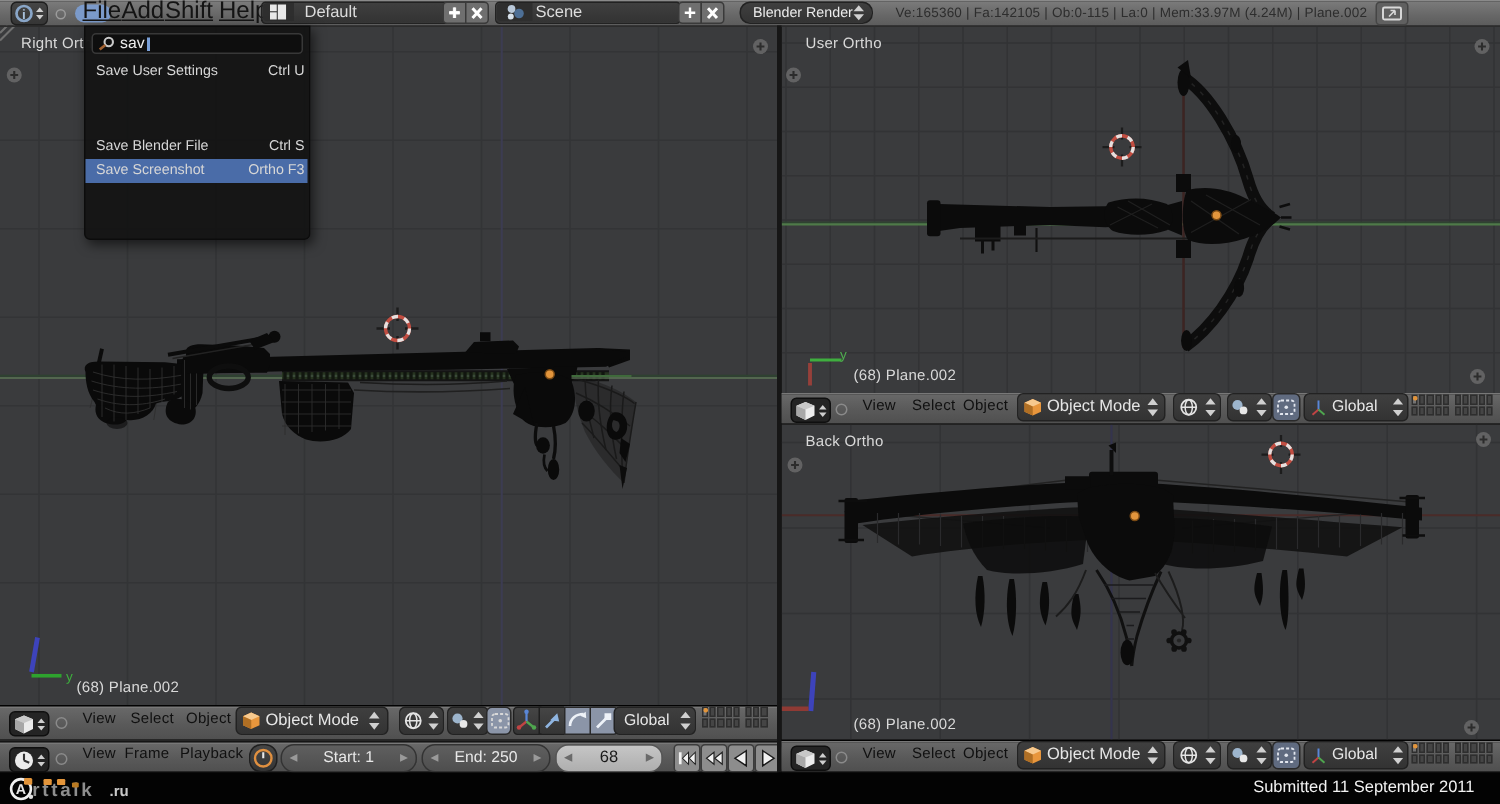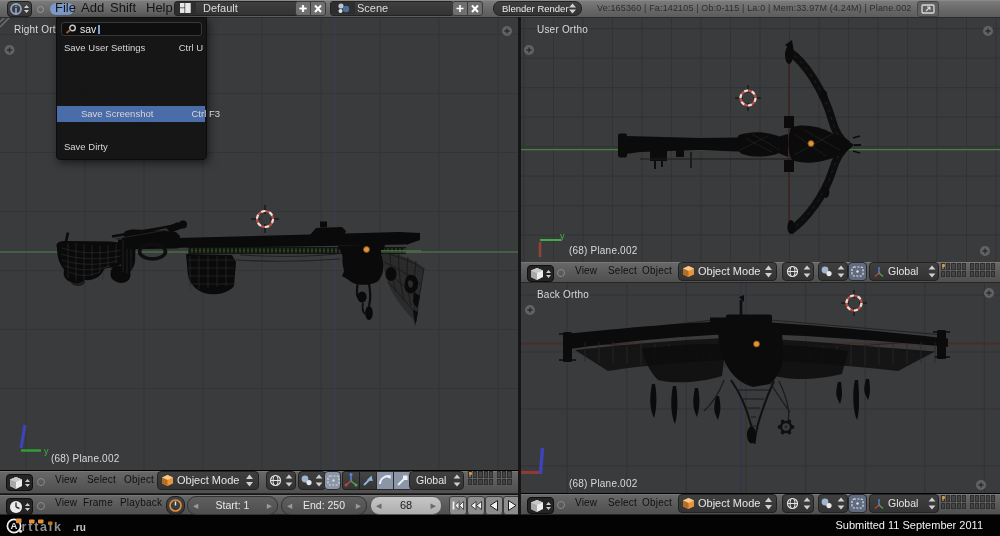--- a/index.html
+++ b/index.html
@@ -1,19 +1,19 @@
 <!DOCTYPE html>
 <html><head><meta charset="utf-8"><style>
 html,body{margin:0;padding:0;}
 body{width:1000px;height:536px;overflow:hidden;background:#000;font-family:"Liberation Sans",sans-serif;}
 #root{position:relative;width:1000px;height:536px;background:#020202;overflow:hidden;}
 .abs{position:absolute;}
 .hdr{background:linear-gradient(#7b7b7b,#686868 55%,#5c5c5c);border-top:1px solid #8a8a8a;border-bottom:1px solid #2c2c2c;}
 .vhdr{background:linear-gradient(#686868,#595959 55%,#505050);border-top:1px solid #787878;border-bottom:1px solid #262626;}
-.mtxt{color:#141414;font-size:13px;line-height:16px;}
+.mtxt{color:#141414;font-size:16px;line-height:16px;text-decoration:underline;}
 .vmenu{color:#101010;font-size:10px;letter-spacing:0.2px;}
 .vp{background:#3a3b3d;}
 .dbtn{background:linear-gradient(#454545,#353535);border:1px solid #1f1f1f;border-radius:4px;}
 .field{background:linear-gradient(#3f3f3f,#333);border:1px solid #222;color:#e6e6e6;font-size:11.5px;}
 .lbl{color:#d9d9d9;font-size:10px;letter-spacing:0.2px;}
 svg{display:block;}
 </style></head>
 <body>
 <div id="root">
 
@@ -795,17 +795,17 @@
  <div class="abs" style="left:4px;top:4px;width:139px;height:12px;background:#0e0e0e;border:1px solid #383838;border-radius:3px;">
   <svg style="position:absolute;left:3px;top:1px;" width="12" height="10" viewBox="0 0 12 10">
           <circle cx="7.5" cy="4" r="2.8" fill="none" stroke="#c9c9c9" stroke-width="1.4"></circle>
           <path d="M5.2 6 L1.5 9" stroke="#a06030" stroke-width="1.8"></path>
         </svg>
   <span style="position:absolute;left:18px;top:0;color:#ececec;font-size:10.5px;line-height:12px;">sav</span>
   <div style="position:absolute;left:36px;top:1.5px;width:1.5px;height:9px;background:#7aa0d8;"></div>
  </div>
  <div class="abs" style="left:0px;top:88px;width:148px;height:16px;background:#4a6ca8;"></div>
  <div class="menuitem" style="top:22px;"><span>Save User Settings</span><span class="sc">Ctrl U</span></div>
- <div class="menuitem" style="top:88px;margin-left:17px;"><span>Save Screenshot</span><span class="sc">Ctrl F3</span></div>
- <div class="menuitem" style="top:121px;"><span>Save Dirty</span></div>
+ <div class="menuitem" style="top:71.5px;"><span>Save Blender File</span><span class="sc">Ctrl S</span></div>
+ <div class="menuitem" style="top:88px;"><span>Save Screenshot</span><span class="sc">Ortho F3</span></div>
 </div>
 <style>.menuitem{position:absolute;left:7px;width:139px;height:16px;color:#d6d6d6;font-size:9.5px;line-height:16px;white-space:nowrap;}.menuitem .sc{position:absolute;right:0;}</style>
 
 </div>
 </body></html>

